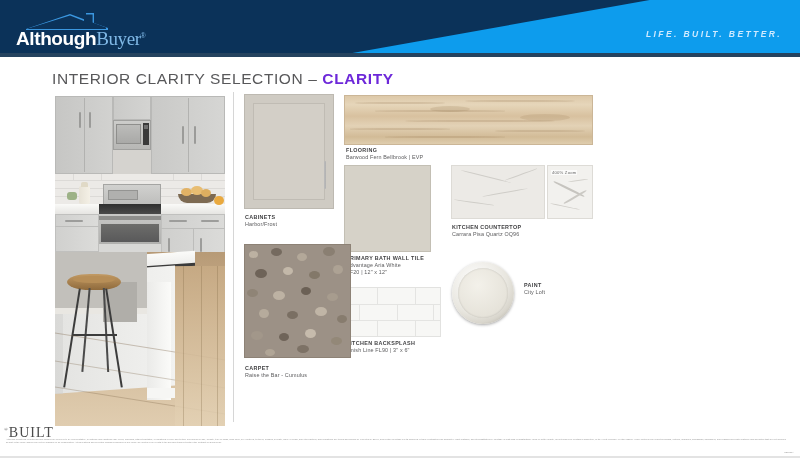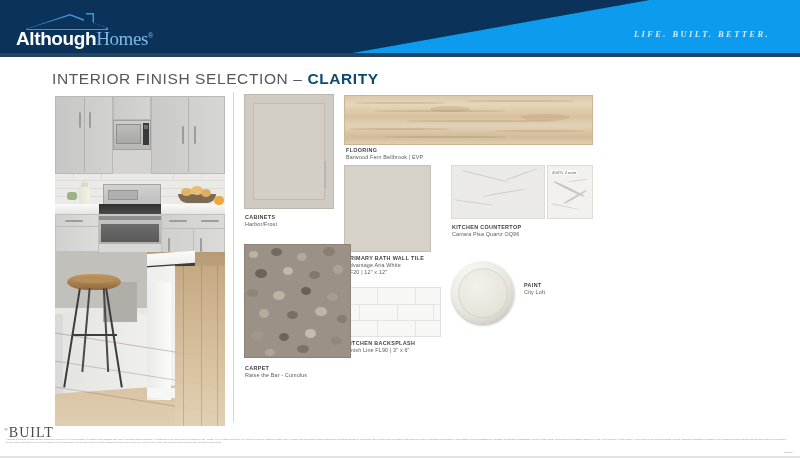--- a/index.html
+++ b/index.html
@@ -3,35 +3,35 @@
 <meta charset="utf-8">
 <style>
   html,body{margin:0;padding:0;background:#ffffff;}
   body{width:800px;height:458px;overflow:hidden;font-family:"Liberation Sans",sans-serif;color:#4a4a4a;position:relative;}
 
   
   .header{position:absolute;left:0;top:0;width:800px;height:57px;background:#0b3259;overflow:hidden;}
   .header-diag{position:absolute;right:0;top:0;width:470px;height:57px;
       background:#0d9ced;
       clip-path:polygon(100% 0,100% 100%,0 100%,68% 0);}
-  .tagline{position:absolute;right:30px;top:29px;font-size:8.5px;letter-spacing:2.4px;
-      color:#cfeaff;font-style:italic;font-weight:700;font-family:Liberation Serif, serif;}
+  .tagline{position:absolute;right:18px;top:29px;font-size:8.5px;letter-spacing:2.4px;
+      color:#cfeaff;font-style:italic;font-weight:700;}
   .header-rule{position:absolute;left:0;top:53px;width:800px;height:4px;background:#25435f;}
 
   
   .logo{position:absolute;left:16px;top:12px;width:190px;height:36px;}
   .logo-text{position:absolute;left:0;top:14px;font-size:19px;line-height:19px;letter-spacing:-0.4px;}
   .logo-m{color:#ffffff;font-weight:700;}
   .logo-h{color:#7fb8e6;font-weight:400;font-family:"Liberation Serif",serif;}
   .logo-reg{color:#7fb8e6;font-size:7px;vertical-align:super;}
   .logo-roof{position:absolute;left:8px;top:0px;width:120px;height:18px;}
 
   
   .title{position:absolute;left:52px;top:70px;font-size:15.5px;letter-spacing:0.6px;color:#58585a;font-weight:300;}
-  .title b{font-weight:700;color:#0c4a6e;}
+  .title b{font-weight:700;color:#6d28d9;}
 
   
   .vdiv{position:absolute;left:233px;top:92px;width:1px;height:330px;background:#d6d6d6;}
 
   
   .photo{position:absolute;left:55px;top:96px;width:170px;height:330px;overflow:hidden;background:#d8d8d6;}
   .ph{position:absolute;}
 
   
   .swatch{position:absolute;}
@@ -92,27 +92,27 @@
 </head>
 <body>
 
 <div class="header">
   <div class="header-diag"></div>
   <div class="logo">
     <svg class="logo-roof" viewBox="0 0 120 18">
       <path d="M2 17 L46 2 L62 8 L62 1 L70 1 L70 11 L84 16 L84 18 L2 18 Z" fill="#3b97e0"></path>
       <path d="M4 16.5 L46 3.5 L60 9 L60 2.4 L68.6 2.4 L68.6 10.4 L82 15.4 L82 17 L4 17 Z" fill="#0b3259"></path>
     </svg>
-    <div class="logo-text"><span class="logo-m">Although</span><span class="logo-h">Homes</span><span class="logo-reg">®</span></div>
+    <div class="logo-text"><span class="logo-m">Although</span><span class="logo-h">Buyer</span><span class="logo-reg">®</span></div>
   </div>
   <div class="tagline">LIFE. BUILT. BETTER.</div>
   <div class="header-rule"></div>
 </div>
 
-<div class="title"><span>INTERIOR FINISH SELECTION – </span><b>CLARITY</b></div>
+<div class="title"><span>INTERIOR CLARITY SELECTION – </span><b>CLARITY</b></div>
 
 <div class="vdiv"></div>
 
 <div class="photo">
 
   <div class="ph" style="left:0;top:0;width:170px;height:110px;background:#d5d3cf;"></div>
 
   <div class="ph" style="left:0;top:0;width:58px;height:78px;background:linear-gradient(90deg,#c6c6c4,#d2d2d0);box-shadow:inset 0 0 0 1px #b9b9b7;"></div>
   <div class="ph" style="left:29px;top:2px;width:1.2px;height:74px;background:#b2b2b0;"></div>
   <div class="ph" style="left:24px;top:16px;width:2px;height:16px;background:#9b9b99;border-radius:1px;"></div>

